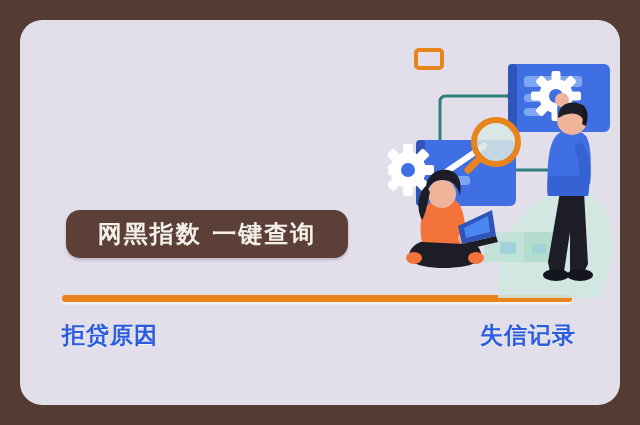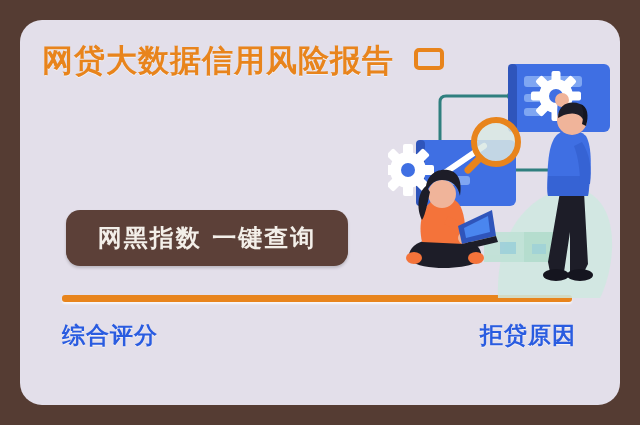--- a/index.html
+++ b/index.html
@@ -57,21 +57,21 @@
     color: #2a5ce0;
     white-space: nowrap;
     text-shadow: 1px 2px 0 rgba(255,255,255,0.6);
   }
 
   #cta-pill {
     position: absolute;
     left: 46px;
     top: 190px;
     width: 282px;
-    height: 56px;
+    height: 48px;
     background: #5c4038;
     border-radius: 14px;
     display: flex;
     align-items: center;
     justify-content: center;
     box-shadow: 0 2px 3px rgba(0,0,0,0.18);
   }
   #cta-pill-label {
     font-size: 24px;
     font-weight: bold;
@@ -119,32 +119,31 @@
   }
   #illustration svg { display: block; }
 </style>
 </head>
 <body>
 
 <div id="banner">
 
   <div id="card">
 
-    <div id="title-main">网贷大数据信用风险报告</div>
 
 
     <div id="cta-pill">
       <span id="cta-pill-label">网黑指数  一键查询</span>
     </div>
 
     <div id="divider"></div>
 
     <div id="feature-row">
-      <span class="feature-item">综合评分</span>
       <span class="feature-item">拒贷原因</span>
+      <span class="feature-item">失信记录</span>
     </div>
 
     <div id="illustration">
       <svg width="232" height="252" viewBox="0 0 232 252" xmlns="http://www.w3.org/2000/svg">
 
         <g>
           <path d="M110 252 C108 200 128 160 166 146 C196 135 216 152 222 178 C228 206 220 236 212 252 Z" fill="#cfe9e0" opacity="0.85"></path>
         </g>
 
         <g opacity="0.9">

